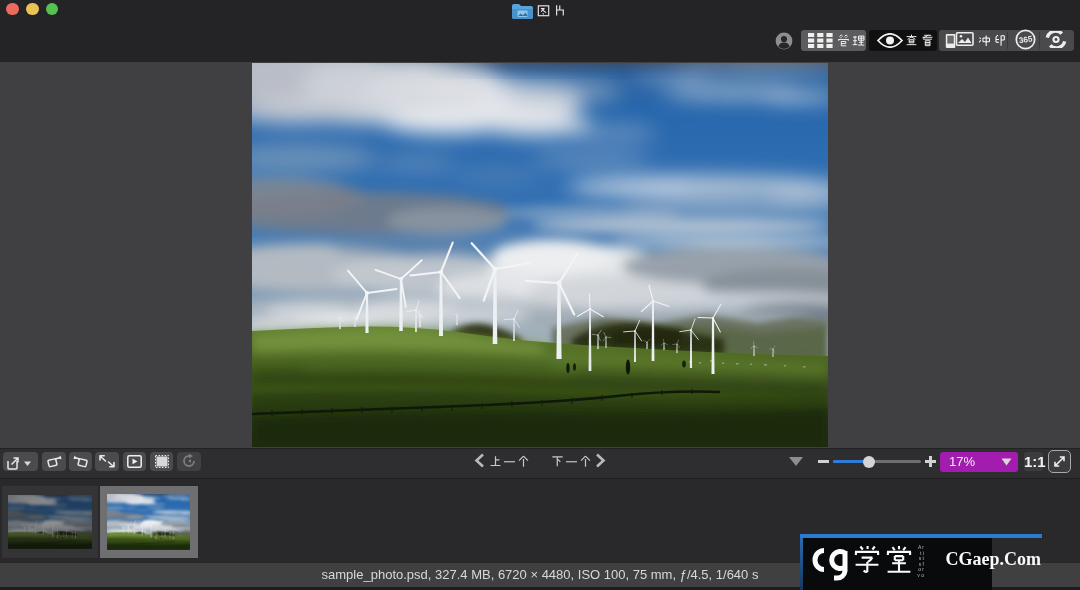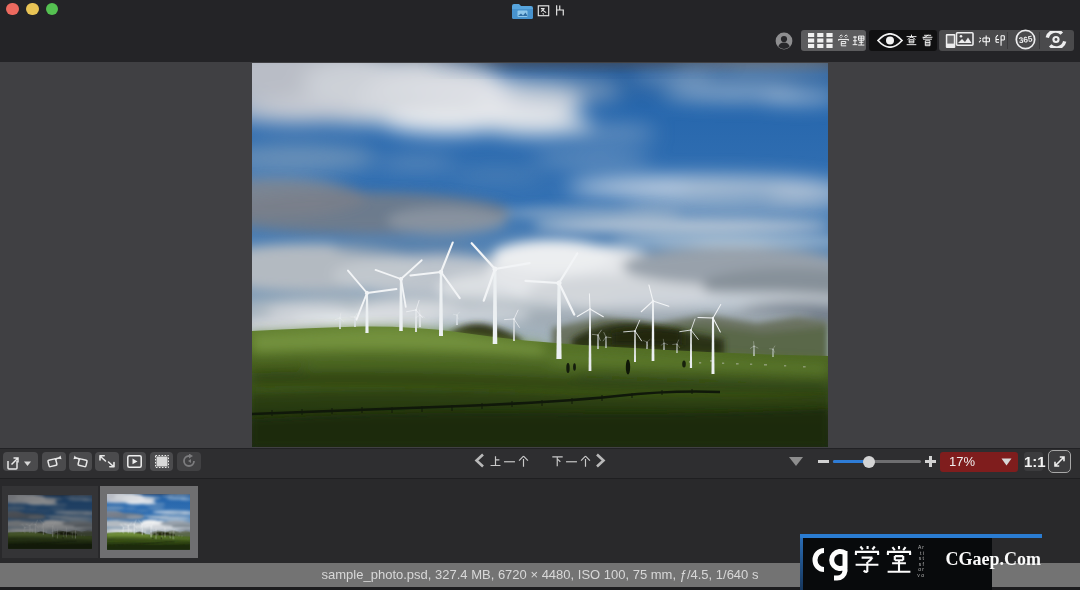--- a/index.html
+++ b/index.html
@@ -6,21 +6,21 @@
     font-family:"Liberation Sans",sans-serif;-webkit-font-smoothing:antialiased;}
   .abs{position:absolute;}
   *{-webkit-font-smoothing:antialiased;}
   #titlebar{position:absolute;left:0;top:0;width:1080px;height:62px;background:#242427;}
   .tl{position:absolute;top:2.8px;width:12.6px;height:12.6px;border-radius:50%;}
   #canvas{position:absolute;left:0;top:62px;width:1080px;height:386px;background:#404043;}
   #photo-main{position:absolute;left:252px;top:1px;width:576px;height:384px;}
   #btoolbar{position:absolute;left:0;top:448px;width:1080px;height:30px;background:#2e2e30;}
   .btn{position:absolute;top:3.5px;height:19px;background:#4b4b4d;border-radius:4px;}
   #filmstrip{position:absolute;left:0;top:478px;width:1080px;height:85px;background:#29292b;}
-  #statusbar{position:absolute;left:0;top:563px;width:1080px;height:24px;background:#737373;
+  #statusbar{position:absolute;left:0;top:563px;width:1080px;height:24px;background:#404040;
      color:#d8d8d8;font-size:13px;text-align:center;line-height:23px;}
   #watermark{position:absolute;left:800px;top:534px;width:192px;height:56px;background:#080a0c;text-align:right;}
 </style>
 </head>
 <body>
 <div id="titlebar">
   <div class="tl" style="left:6.3px;background:#ed6a5f;"></div>
   <div class="tl" style="left:26.3px;background:#e9c455;"></div>
   <div class="tl" style="left:45.9px;background:#55c151;"></div>
 
@@ -180,21 +180,21 @@
 
   <svg class="abs" style="left:788px;top:8px" width="16" height="11" viewBox="0 0 16 11">
     <path d="M1,1 h14 l-7,9 Z" fill="#8e8e8e"></path>
   </svg>
   <div class="abs" style="left:818px;top:12px;width:11px;height:2.6px;background:#d2d2d2;"></div>
   <div class="abs" style="left:833px;top:12.4px;width:88px;height:2.8px;background:#6e6e70;border-radius:2px;"></div>
   <div class="abs" style="left:833px;top:12.4px;width:35px;height:2.8px;background:#2e7cd6;border-radius:2px;"></div>
   <div class="abs" style="left:862.5px;top:7.5px;width:12px;height:12px;border-radius:50%;background:#d4d4d4;"></div>
   <div class="abs" style="left:925px;top:12px;width:11px;height:2.6px;background:#d2d2d2;"></div>
   <div class="abs" style="left:929.2px;top:7.8px;width:2.6px;height:11px;background:#d2d2d2;"></div>
-  <div class="abs" style="left:940px;top:3.5px;width:78px;height:20px;background:#7f1d1d;border-radius:3px;color:#efefef;font-size:13px;line-height:20px;text-indent:9px;">17%</div>
+  <div class="abs" style="left:940px;top:3.5px;width:78px;height:20px;background:#a21caf;border-radius:3px;color:#efefef;font-size:13px;line-height:20px;text-indent:9px;">17%</div>
   <svg class="abs" style="left:1001px;top:10px" width="11" height="8" viewBox="0 0 11 8">
     <path d="M0.5,0.5 h10 l-5,7 Z" fill="#d8d8d8"></path>
   </svg>
   <div class="abs" style="left:1024px;top:4px;width:19px;height:19px;background:#3c3c3e;border-radius:3px;color:#f2f2f2;font-size:15px;font-weight:bold;line-height:19px;text-align:center;">1:1</div>
   <div class="abs" style="left:1048px;top:2px;width:21px;height:21px;border:1.6px solid #a8a8a8;border-radius:5px;background:#3c3c3e;"></div>
   <svg class="abs" style="left:1052.5px;top:6.5px" width="13" height="13" viewBox="0 0 13 13">
     <path d="M2,11 L11,2 M6.8,2 H11 V6.2 M6.2,11 H2 V6.8" fill="none" stroke="#ededed" stroke-width="1.6"></path>
   </svg>
 </div>
 

